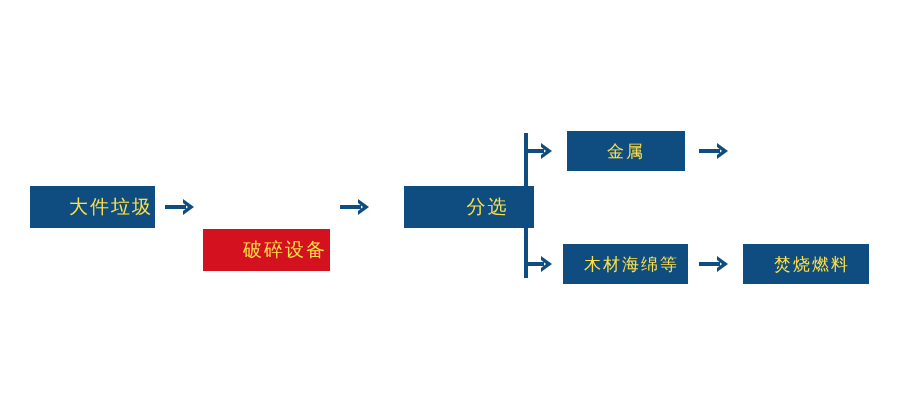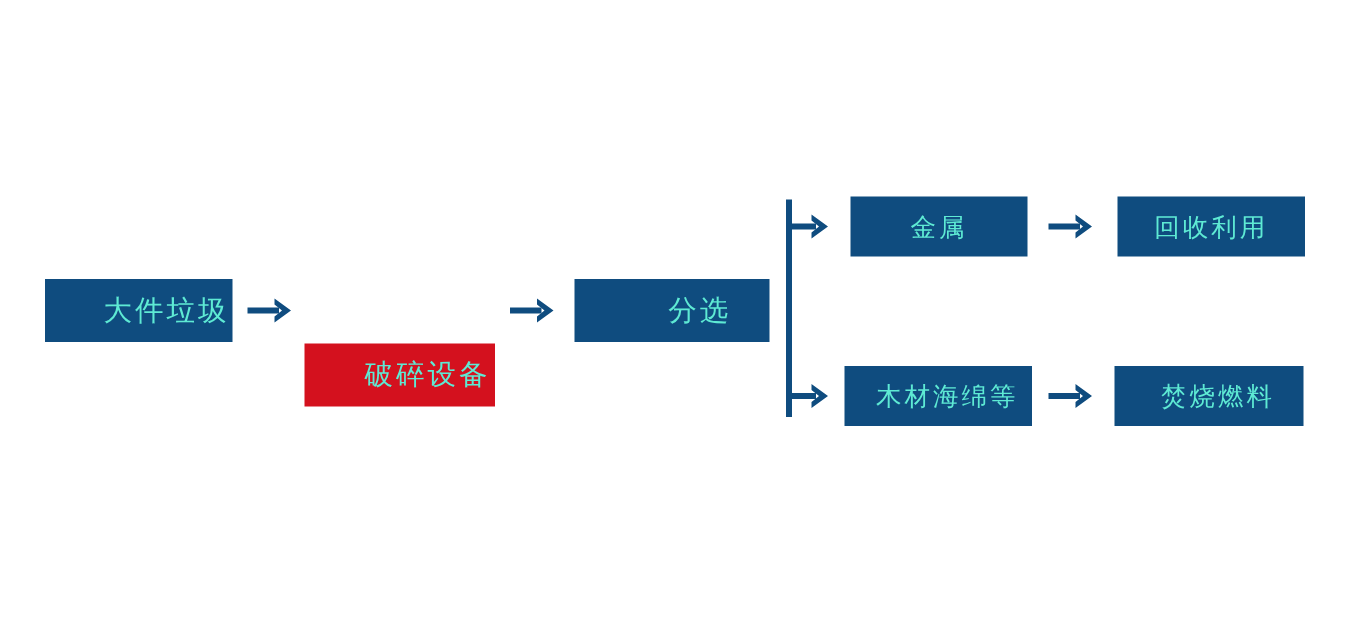--- a/index.html
+++ b/index.html
@@ -22,38 +22,38 @@
     background: #ffffff;
   }
 
   
   .node {
     position: absolute;
     display: flex;
     align-items: center;
     justify-content: center;
     box-sizing: border-box;
-    color: #5eead4;
+    color: #fde047;
     letter-spacing: 2px;
     white-space: nowrap;
     user-select: none;
   }
   .node-blue { background: #0f4c7f; }
   .node-red  { background: #d4111e; margin-top: 43px; }
 
   
   .row-main   { top: 186px; height: 42px; font-size: 19px; padding-left: 37px; }
   
   .row-branch { height: 40px; font-size: 17px; }
   .row-top    { top: 131px; }
   .row-bottom { top: 244px; padding-left: 12px; }
 
   #node-bulky    { left: 30px;  width: 125px; }
   #node-crusher  { left: 203px; width: 127px; }
-  #node-sorting  { left: 383px; width: 130px; }
+  #node-sorting  { left: 404px; width: 130px; }
   #node-metal    { left: 567px; width: 118px; }
   #node-recycle  { left: 745px; width: 125px; }
   #node-wood     { left: 563px; width: 125px; }
   #node-fuel     { left: 743px; width: 126px; }
 
   
   .arrow {
     position: absolute;
     width: 34px;
     height: 26px;
@@ -124,23 +124,20 @@
     <span>金属</span>
   </div>
 
   <div class="arrow" id="arrow-metal-recycle">
     <svg viewBox="0 0 34 26" aria-hidden="true">
       <path d="M2 13 H23" stroke="currentColor" stroke-width="4" fill="none" stroke-linecap="butt"></path>
       <path d="M20 5 L31 13 L20 21 L20 17 L25 13 L20 9 Z" fill="currentColor"></path>
     </svg>
   </div>
 
-  <div class="node node-blue row-branch row-top" id="node-recycle">
-    <span>回收利用</span>
-  </div>
 
   <div class="node node-blue row-branch row-bottom" id="node-wood">
     <span>木材海绵等</span>
   </div>
 
   <div class="arrow" id="arrow-wood-fuel">
     <svg viewBox="0 0 34 26" aria-hidden="true">
       <path d="M2 13 H23" stroke="currentColor" stroke-width="4" fill="none" stroke-linecap="butt"></path>
       <path d="M20 5 L31 13 L20 21 L20 17 L25 13 L20 9 Z" fill="currentColor"></path>
     </svg>

